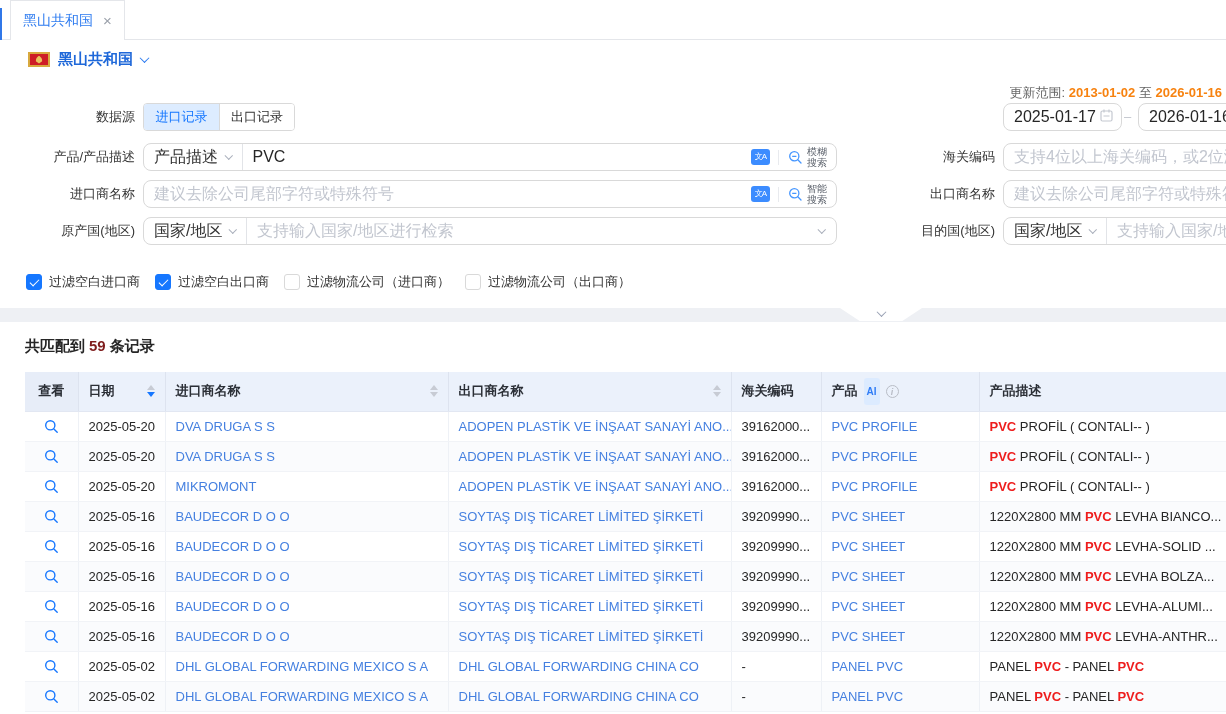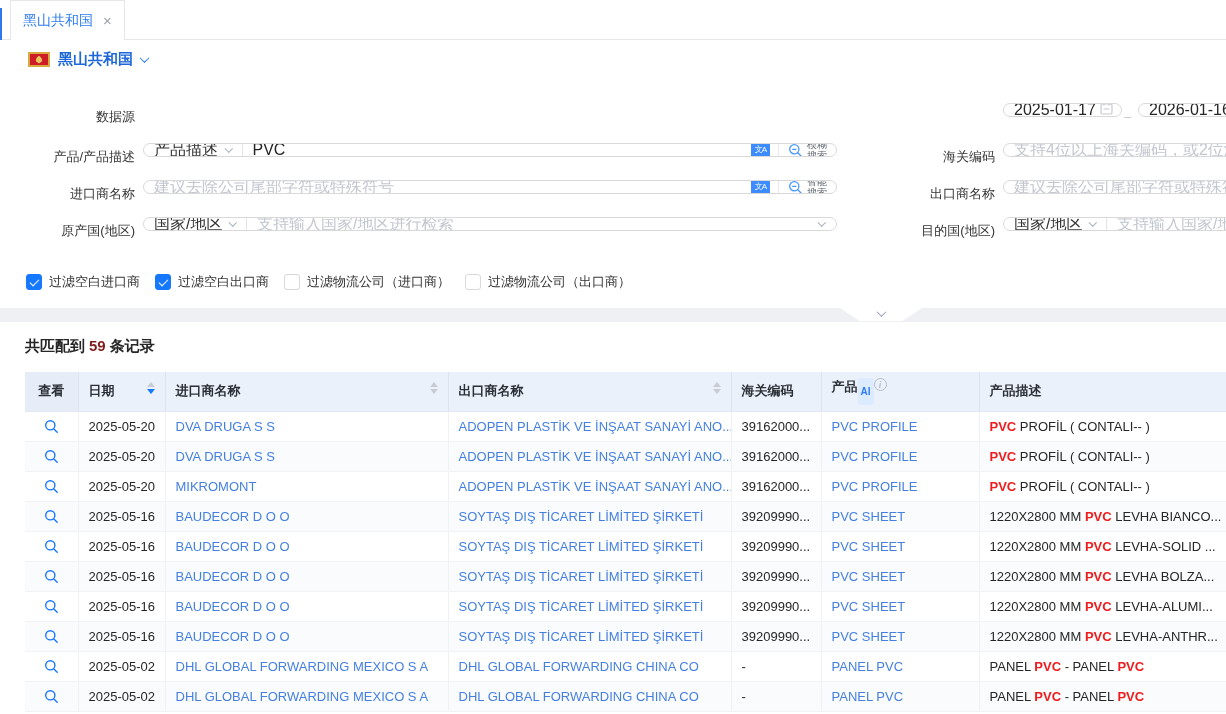--- a/index.html
+++ b/index.html
@@ -28,21 +28,21 @@
   .update-range { position:absolute; right:4px; top:44px; font-size:13px; color:#666; }
   .update-range b { color:#f7820f; }
   .flabel { position:absolute; width:135px; text-align:right; color:#333; font-size:13px; line-height:28px; }
   .flabel.right-col { left:860px; }
 
   .seg { position:absolute; left:143px; display:flex; height:28px; border:1px solid #d9d9d9; border-radius:4px; overflow:hidden; }
   .seg-btn { width:75px; text-align:center; line-height:26px; font-size:13px; color:#333; background:#fff; cursor:pointer; }
   .seg-btn.active { background:#ddecff; color:#1677ff; }
   .seg-btn + .seg-btn { border-left:1px solid #d9d9d9; }
 
-  .ibox { position:absolute; height:14px; border:1px solid #d9d9d9; border-radius:8px; background:#fff;
+  .ibox { position:absolute; height:28px; border:1px solid #d9d9d9; border-radius:8px; background:#fff;
           display:flex; align-items:center; overflow:hidden; }
   .ibox .sel { display:flex; align-items:center; gap:8px; padding:0 10px; height:100%; flex:0 0 auto; color:#333; }
   .ibox .vline { width:1px; height:27px; background:#e2e4e8; flex:0 0 auto; }
   .ibox .vline.short { height:15px; background:#e8eaee; }
   .ibox .val { padding:0 10px; flex:1 1 auto; color:#262626; white-space:nowrap; overflow:hidden; }
   .ibox .ph { padding:0 10px; flex:1 1 auto; color:#c2c6cf; white-space:nowrap; overflow:hidden; }
   .trans-ic { flex:0 0 auto; width:19px; height:16px; margin:0 8px; background:#3c8cff; border-radius:3px;
               color:#fff; font-size:8px; line-height:16px; text-align:center; letter-spacing:-1px; cursor:pointer; }
   .srch-seg { flex:0 0 auto; display:flex; align-items:center; gap:4px; padding:0 9px; cursor:pointer; }
   .srch-txt { font-size:10px; line-height:1.1; color:#595f69; }
@@ -68,21 +68,21 @@
   .summary .cnt { color:#7f1d1d; padding:0 4px; }
 
   table.grid { position:absolute; left:25px; top:50px; width:1234px; border-collapse:collapse; table-layout:fixed; font-size:13px; }
   table.grid th { background:#ebf1fb; height:39px; font-weight:bold; color:#2b2f36; text-align:left;
                   padding:0 10px; border-right:1px solid #dde3ef; border-bottom:1px solid #e2e7f2; white-space:nowrap; }
   table.grid th:first-child { text-align:center; padding:0; background:#e7edf8; }
   table.grid td { height:30px; padding:0 10px; border-right:1px solid #eef1f6; border-bottom:1px solid #f1f3f7;
                   white-space:nowrap; overflow:hidden; background:#fff; }
   table.grid td:first-child { text-align:center; padding:0; }
   tr.stripe td { background:#fafbfd; }
-  .hflex { display:flex; align-items:flex-start; }
+  .hflex { display:flex; align-items:center; gap:6px; }
   .hflex .grow { flex:1 1 auto; }
   .sorter { display:inline-flex; flex-direction:column; gap:2px; flex:0 0 auto; }
   .car { width:0; height:0; border-left:4.5px solid transparent; border-right:4.5px solid transparent; cursor:pointer; }
   .car.up { border-bottom:5px solid #c7cbd4; }
   .car.down { border-top:5px solid #c7cbd4; }
   .car.down.active { border-top-color:#1677ff; }
   .ai-badge { background:#dcebff; color:#2f7cf6; font-size:10px; font-weight:bold; padding:8px 3px; border-radius:3px; }
   .info-ic { width:13px; height:13px; border:1px solid #b9bdc6; border-radius:50%; color:#b9bdc6;
              font-size:9px; line-height:12px; text-align:center; display:inline-block; font-style:italic; }
   a.lk { color:#4580e0; text-decoration:none; cursor:pointer; }
@@ -103,22 +103,32 @@
 <div class="panel1">
 
   <div class="country">
     <span class="flag">
         <span class="emblem"></span>
       </span>
     <span class="country-name">黑山共和国</span>
     <span class="chev blue"></span>
   </div>
 
+  <div class="update-range">
+    <span>更新范围:</span>
+    <b>2013-01-02</b>
+    <span>至</span>
+    <b>2026-01-16</b>
+  </div>
 
   <div class="flabel" style="top:63px;left:0;">数据源</div>
+  <div class="seg" style="top:63px;">
+    <div class="seg-btn active">进口记录</div>
+    <div class="seg-btn">出口记录</div>
+  </div>
 
   <div class="ibox" style="top:63px;left:1003px;width:119px;">
     <span class="val">2025-01-17</span>
     <span class="cal-ic">
       <svg width="13" height="13" viewBox="0 0 13 13">
           <rect x="1" y="2" width="11" height="10" rx="1.5" fill="none" stroke="#c4c8d0" stroke-width="1.2"></rect>
           <line x1="4" y1="0.5" x2="4" y2="3.5" stroke="#c4c8d0" stroke-width="1.2"></line>
           <line x1="9" y1="0.5" x2="9" y2="3.5" stroke="#c4c8d0" stroke-width="1.2"></line>
           <line x1="3.5" y1="7" x2="9.5" y2="7" stroke="#c4c8d0" stroke-width="1.2"></line>
         </svg>

